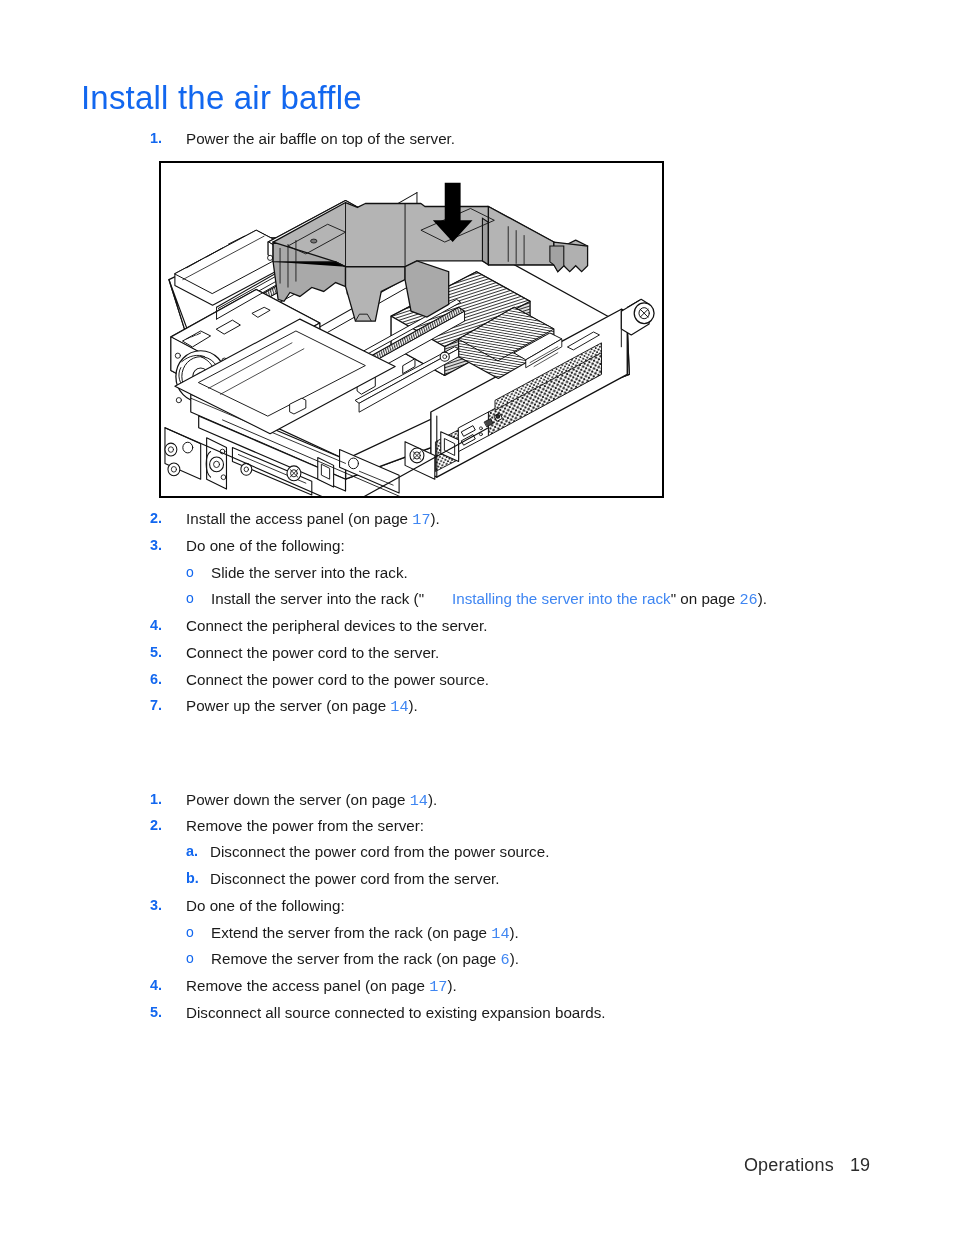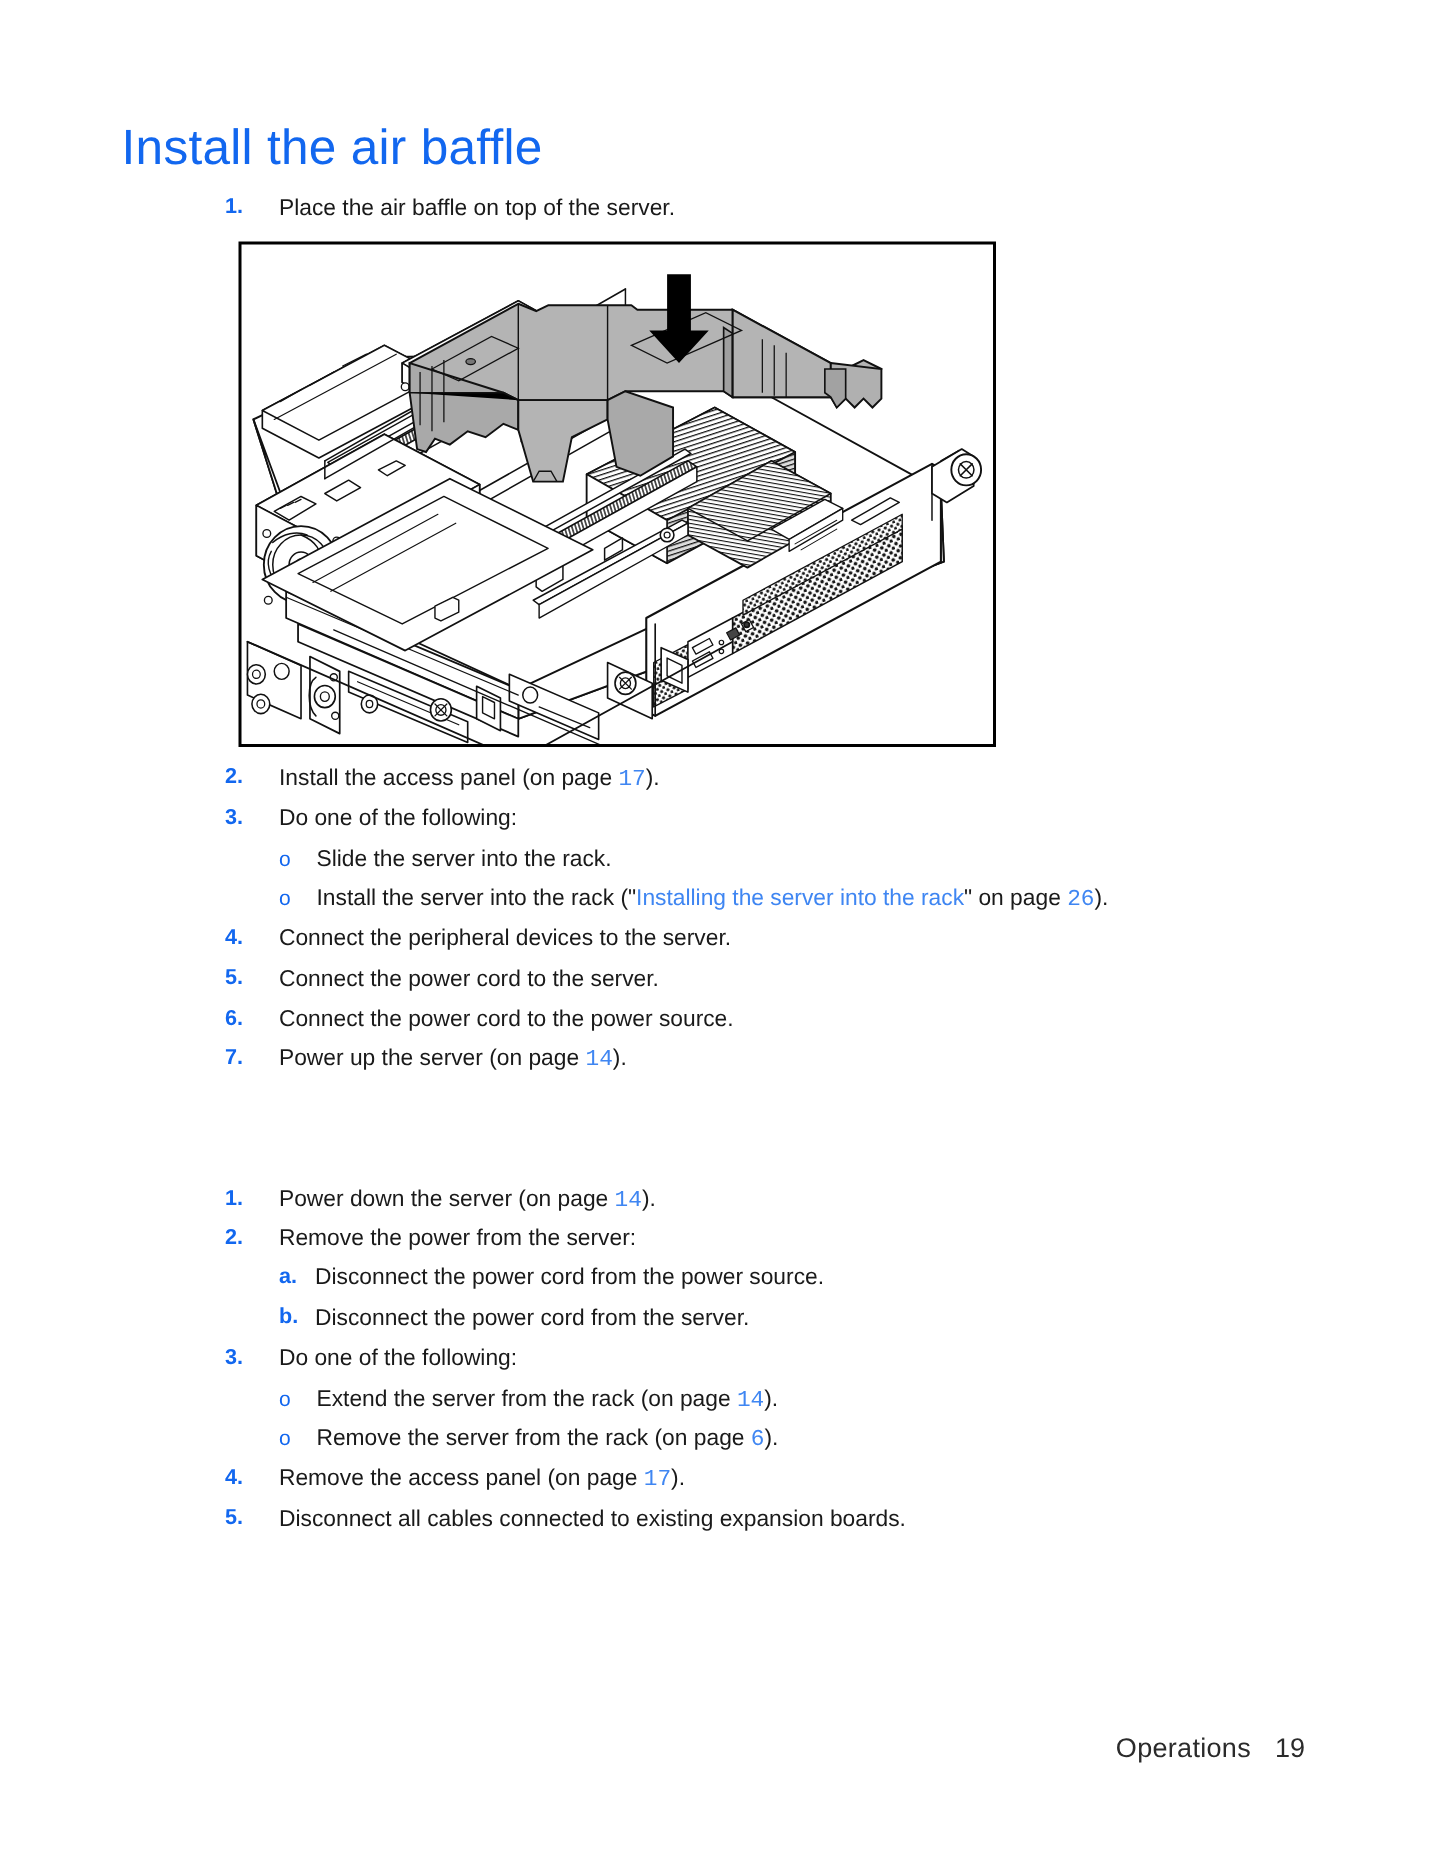--- a/index.html
+++ b/index.html
@@ -57,20 +57,21 @@
     font-size: 14.4px;
     text-align: left;
   }
   .step .body {
     position: absolute;
     color: #1a1a1a;
     font-weight: 400;
   }
   .step .body .lnk {
     color: #3f86f2;
+    margin-left: 28px;
   }
   .step .body .pg {
     color: #3f86f2;
     font-family: Liberation Mono, monospace;
   }
 
   
   .lvl1 { left: 150px; }
   .lvl1 .marker { left: 0; top: 0; }
   .lvl1 .body   { left: 36px; top: 0; }
@@ -125,21 +126,21 @@
 </style>
 </head>
 <body>
 
 <div class="page">
 
   <h1 class="section-heading" id="heading-install">Install the air baffle</h1>
 
   <div class="step lvl1" style="top:129px;">
     <span class="marker">1.</span>
-    <span class="body">Place the air baffle on top of the server.</span>
+    <span class="body">Power the air baffle on top of the server.</span>
   </div>
 
   <div class="figure-frame">
     <svg viewBox="0 0 505 337" preserveAspectRatio="none">
       <defs>
 
         <pattern id="fins" width="3" height="3" patternUnits="userSpaceOnUse" patternTransform="rotate(72)">
           <rect width="3" height="3" fill="#ffffff"></rect>
           <line x1="0" y1="0" x2="0" y2="3" stroke="#111" stroke-width="1.7"></line>
         </pattern>
@@ -506,20 +507,20 @@
     <span class="body"><span>Remove the server from the rack (on page </span><span class="pg">6</span><span>).</span></span>
   </div>
 
   <div class="step lvl1" style="top:976px;">
     <span class="marker">4.</span>
     <span class="body"><span>Remove the access panel (on page </span><span class="pg">17</span><span>).</span></span>
   </div>
 
   <div class="step lvl1" style="top:1003px;">
     <span class="marker">5.</span>
-    <span class="body">Disconnect all cables connected to existing expansion boards.</span>
+    <span class="body">Disconnect all source connected to existing expansion boards.</span>
   </div>
 
   <div class="footer">
     <span class="f-label">Operations</span><span class="f-page">19</span>
   </div>
 
 </div>
 
 </body></html>

